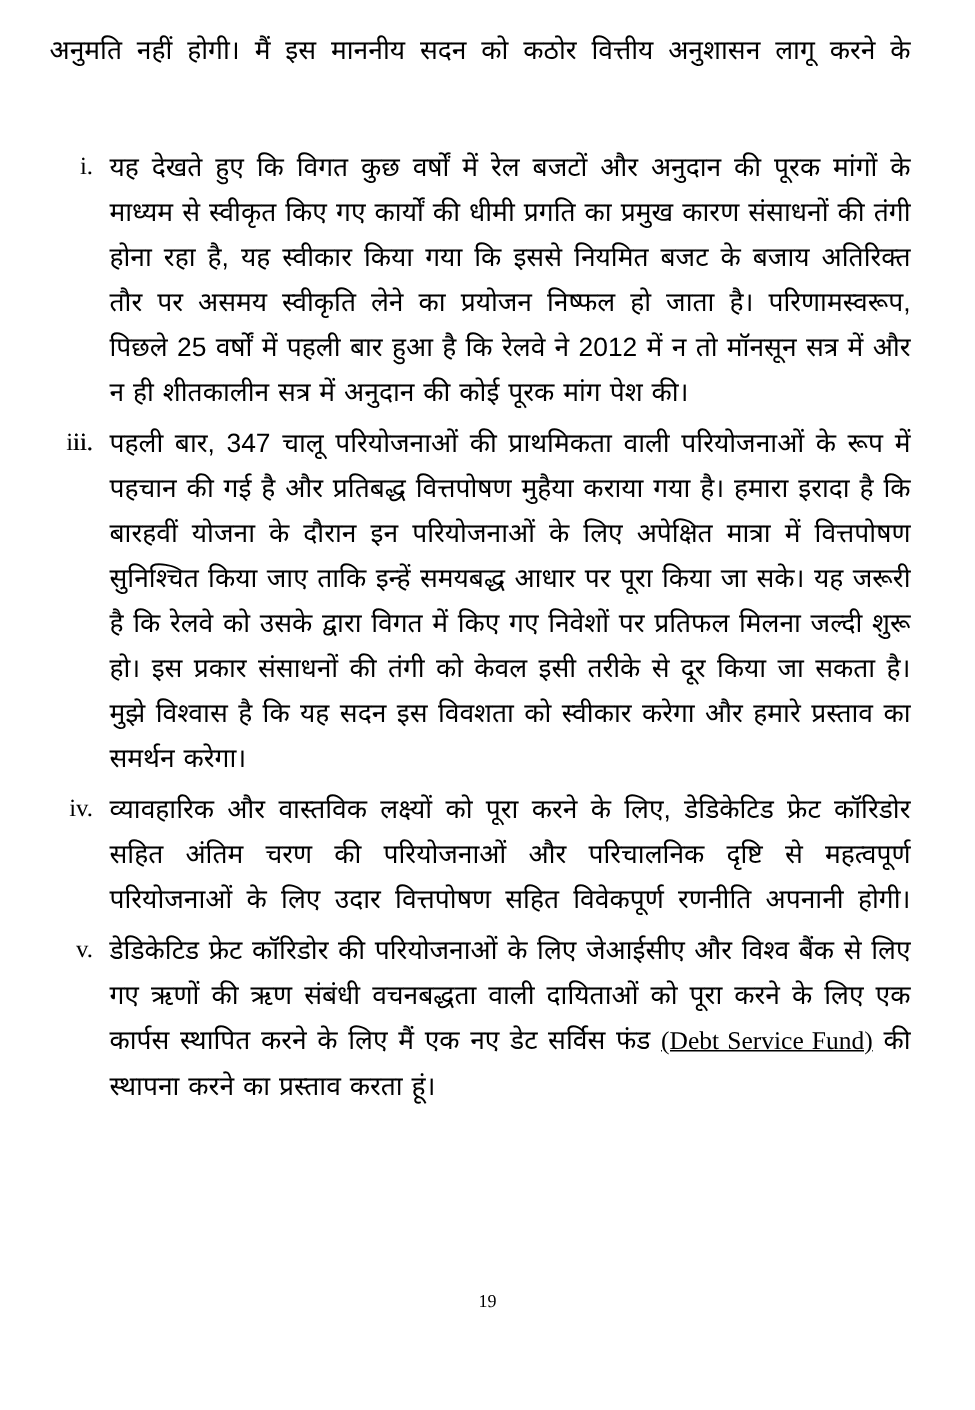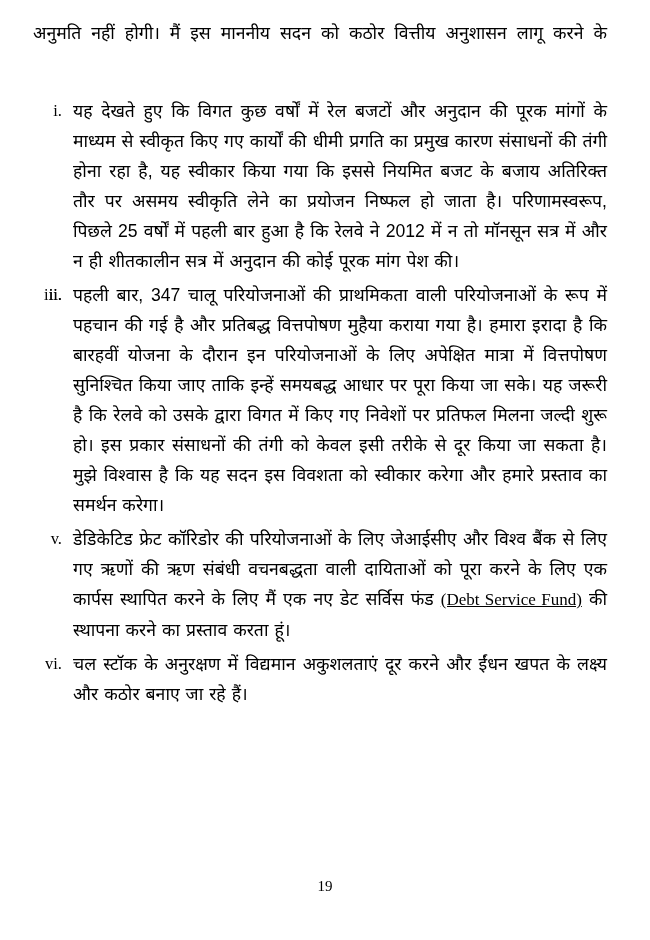--- a/index.html
+++ b/index.html
@@ -92,25 +92,25 @@
     font-family: "Liberation Serif", "DejaVu Serif", serif;
     font-size: 17px;
     word-spacing: normal;
     text-decoration: underline;
   }
 
   
   .page-number {
     position: absolute;
     left: 0;
-    top: 876px;
+    top: 857px;
     width: 650px;
     text-align: center;
     font-family: "Liberation Serif", "DejaVu Serif", serif;
-    font-size: 15px;
+    font-size: 12px;
     line-height: 20px;
   }
 </style>
 </head>
 <body>
 
 <div class="page">
 
   <div class="intro-para">
     <span class="just-line">अनुमति नहीं होगी। मैं इस माननीय सदन को कठोर वित्तीय अनुशासन लागू करने के</span>
@@ -125,28 +125,28 @@
 
     <div class="enum-item">
       <span class="enum-marker">ii.</span>
     </div>
 
     <div class="enum-item">
       <span class="enum-marker">iii.</span>
       <span class="enum-body">पहली बार, 347 चालू परियोजनाओं की प्राथमिकता वाली परियोजनाओं के रूप में पहचान की गई है और प्रतिबद्ध वित्तपोषण मुहैया कराया गया है। हमारा इरादा है कि बारहवीं योजना के दौरान इन परियोजनाओं के लिए अपेक्षित मात्रा में वित्तपोषण सुनिश्चित किया जाए ताकि इन्हें समयबद्ध आधार पर पूरा किया जा सके। यह जरूरी है कि रेलवे को उसके द्वारा विगत में किए गए निवेशों पर प्रतिफल मिलना जल्दी शुरू हो। इस प्रकार संसाधनों की तंगी को केवल इसी तरीके से दूर किया जा सकता है। मुझे विश्वास है कि यह सदन इस विवशता को स्वीकार करेगा और हमारे प्रस्ताव का समर्थन करेगा।</span>
     </div>
 
+    <div class="enum-item">
+      <span class="enum-marker">iv.</span>
+      <span class="enum-body full-just">व्यावहारिक और वास्तविक लक्ष्यों को पूरा करने के लिए, डेडिकेटिड फ्रेट कॉरिडोर सहित अंतिम चरण की परियोजनाओं और परिचालनिक दृष्टि से महत्वपूर्ण परियोजनाओं के लिए उदार वित्तपोषण सहित विवेकपूर्ण रणनीति अपनानी होगी।</span>
+    </div>
 
     <div class="enum-item">
       <span class="enum-marker">v.</span>
       <span class="enum-body"><span>डेडिकेटिड फ्रेट कॉरिडोर की परियोजनाओं के लिए जेआईसीए और विश्व बैंक से लिए गए ऋणों की ऋण संबंधी वचनबद्धता वाली दायिताओं को पूरा करने के लिए एक कार्पस स्थापित करने के लिए मैं एक नए डेट सर्विस फंड </span><span class="latin">(Debt Service Fund)</span><span> की स्थापना करने का प्रस्ताव करता हूं।</span></span>
     </div>
 
-    <div class="enum-item">
-      <span class="enum-marker">vi.</span>
-      <span class="enum-body">चल स्टॉक के अनुरक्षण में विद्यमान अकुशलताएं दूर करने और ईंधन खपत के लक्ष्य और कठोर बनाए जा रहे हैं।</span>
-    </div>
 
   </div>
 
   <div class="page-number">19</div>
 
 </div>
 
 </body></html>

